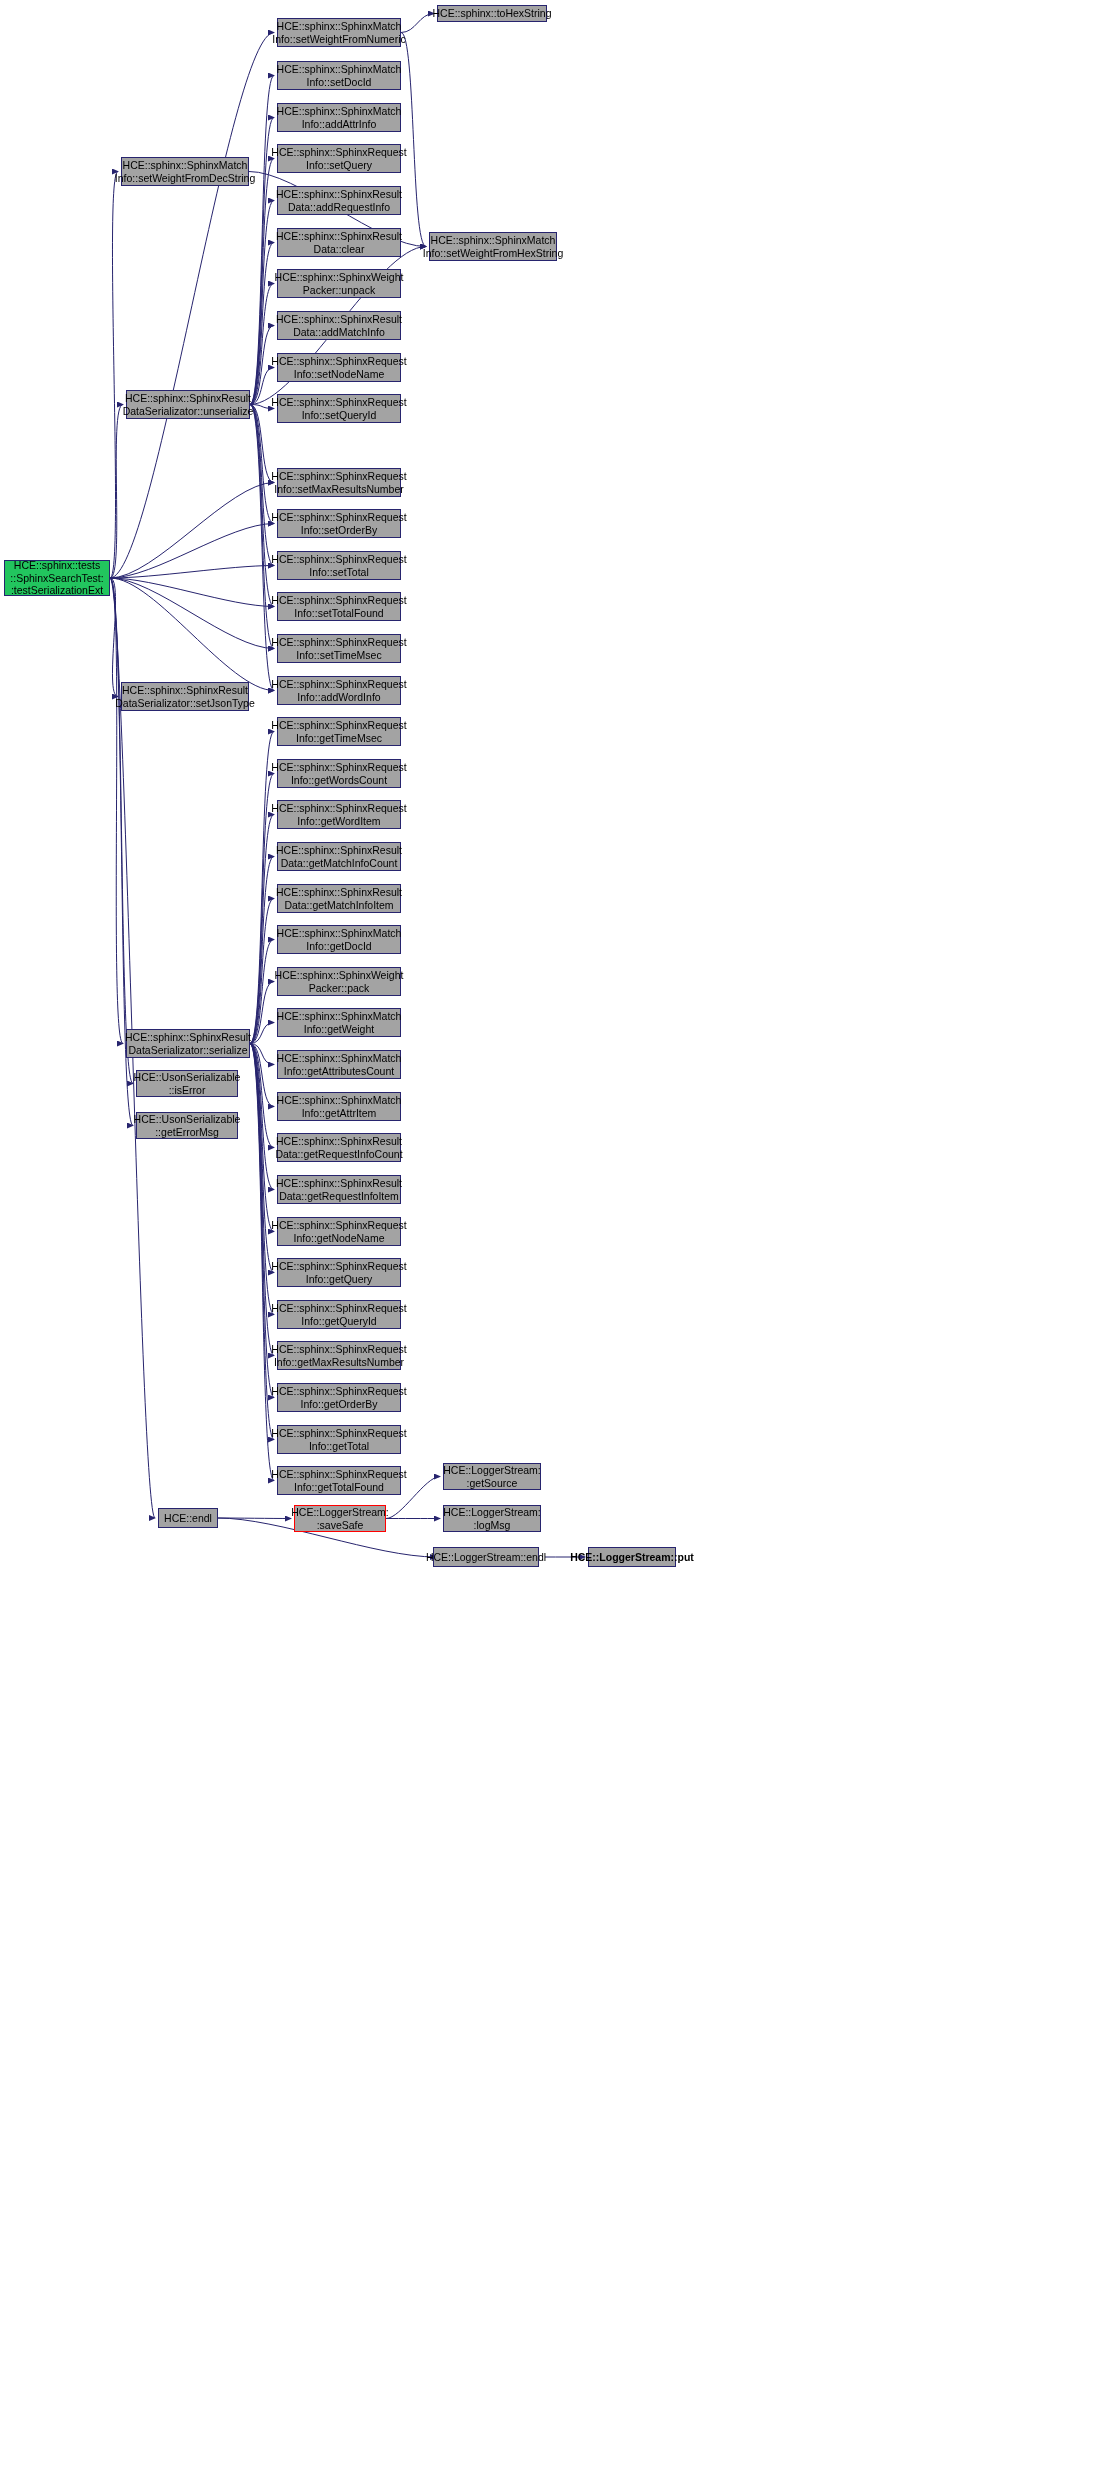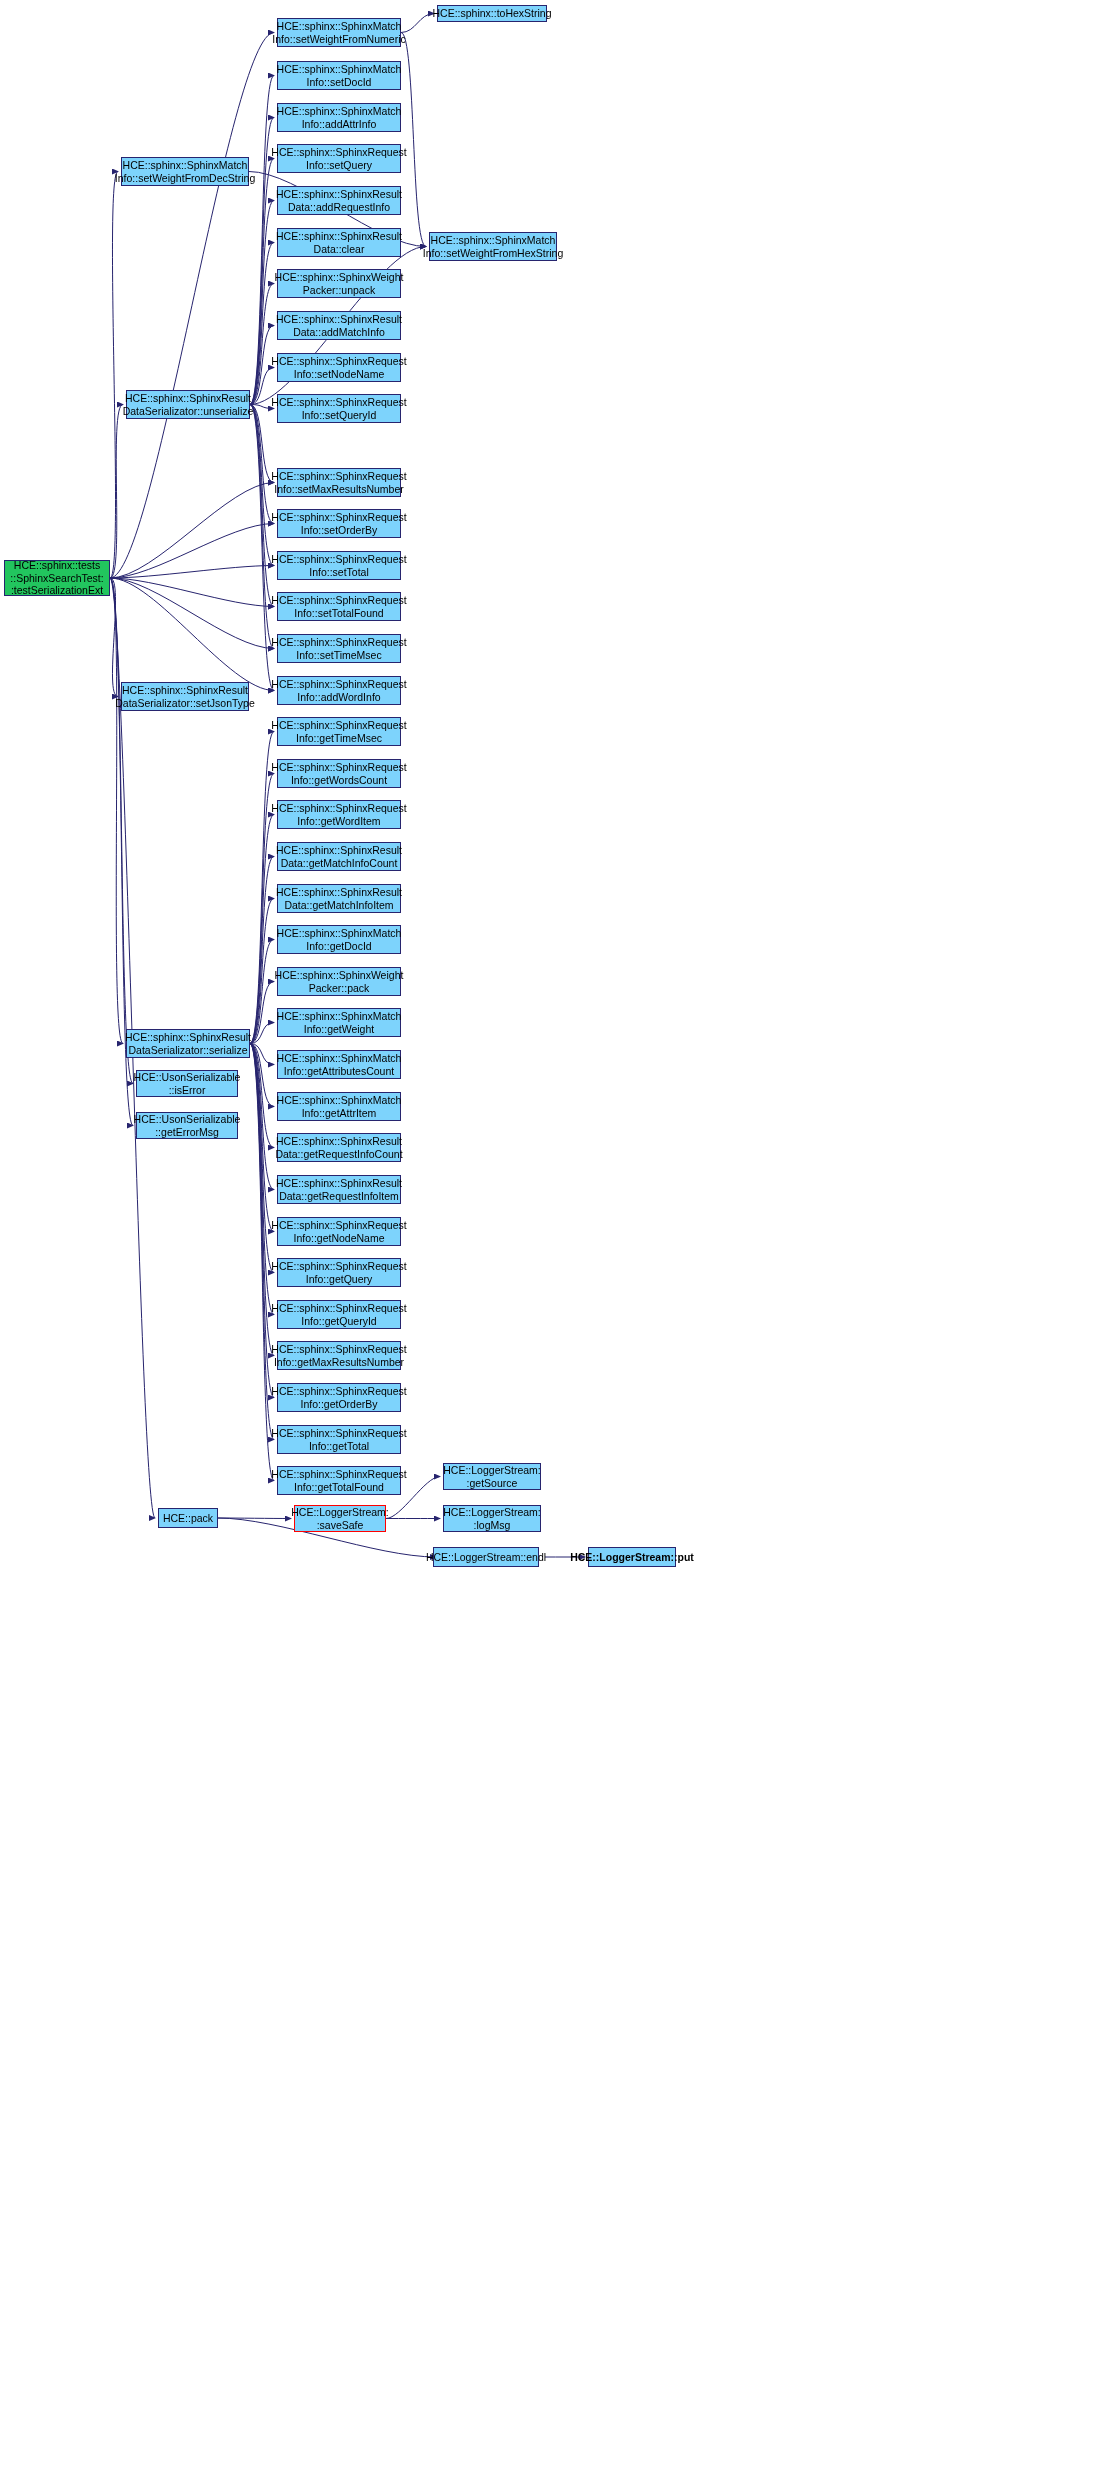--- a/index.html
+++ b/index.html
@@ -1,18 +1,18 @@
 <!DOCTYPE html>
 <html><head>
 <meta charset="utf-8">
 <style>
   html,body{margin:0;padding:0;background:#ffffff;}
   body{font-family:"Liberation Sans", sans-serif;}
   #canvas{position:relative;width:1096px;height:2469px;background:#ffffff;overflow:hidden;}
-  .node{position:absolute;box-sizing:border-box;border:1px solid #27246e;background:#7dd3fc;
+  .node{position:absolute;box-sizing:border-box;border:1px solid #27246e;background:#a3a3a3;
         display:flex;align-items:center;justify-content:center;text-align:center;
         font-size:10.5px;line-height:12.5px;color:#000000;padding:1px 2px;}
   .node.root{background:#22c55e;border-color:#27246e;}
   .node.red{border-color:#ff0000;color:#000000;}
   .node span{display:block;white-space:pre-line;}
   svg.edges{position:absolute;left:0;top:0;width:1096px;height:2469px;pointer-events:none;}
 </style>
 </head>
 <body>
 
@@ -254,21 +254,21 @@
       </div>
       <div class="node" style="left: 136px; top: 1070px; width: 102px; height: 27px;">
         <span>HCE::UsonSerializable
 ::isError</span>
       </div>
       <div class="node" style="left: 136px; top: 1112px; width: 102px; height: 27px;">
         <span>HCE::UsonSerializable
 ::getErrorMsg</span>
       </div>
       <div class="node" style="left: 158px; top: 1508px; width: 60px; height: 20px;">
-        <span>HCE::pack</span>
+        <span>HCE::endl</span>
       </div>
       <div class="node red" style="left: 294px; top: 1505px; width: 92px; height: 27px;">
         <span>HCE::LoggerStream:
 :saveSafe</span>
       </div>
       <div class="node" style="left: 443px; top: 1463px; width: 98px; height: 27px;">
         <span>HCE::LoggerStream:
 :getSource</span>
       </div>
       <div class="node" style="left: 443px; top: 1505px; width: 98px; height: 27px;">

